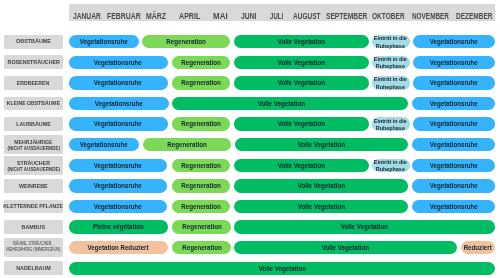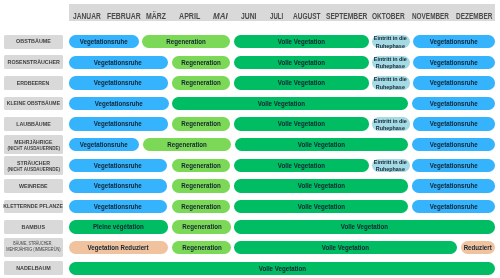--- a/index.html
+++ b/index.html
@@ -29,21 +29,21 @@
 </style>
 </head>
 <body>
 
 <div id="page">
   <div class="hdr" id="hdr">
       <div class="mon" style="left: 4.55px; transform: scaleX(0.796419);">JANUAR</div>
       <div class="mon" style="left: 38.1px; transform: scaleX(0.825334);">FEBRUAR</div>
       <div class="mon" style="left: 77.7px; transform: scaleX(0.822208);">MÄRZ</div>
       <div class="mon" style="left: 110.7px; transform: scaleX(0.847761);">APRIL</div>
-      <div class="mon" style="left: 144.5px; transform: scaleX(0.95056); font-style: italic;">MAI</div>
+      <div class="mon" style="left: 144.5px; transform: scaleX(0.95056);">MAI</div>
       <div class="mon" style="left: 172.2px; transform: scaleX(0.811784);">JUNI</div>
       <div class="mon" style="left: 201.1px; transform: scaleX(0.727022);">JULI</div>
       <div class="mon" style="left: 224px; transform: scaleX(0.777385);">AUGUST</div>
       <div class="mon" style="left: 257px; transform: scaleX(0.794245);">SEPTEMBER</div>
       <div class="mon" style="left: 303.5px; transform: scaleX(0.783527);">OKTOBER</div>
       <div class="mon" style="left: 343.4px; transform: scaleX(0.764364);">NOVEMBER</div>
       <div class="mon" style="left: 387.2px; transform: scaleX(0.774468);">DEZEMBER</div>
     </div>
   <div id="rows">
       <div class="lbl" style="top: 34.7px; height: 13.9px;">

